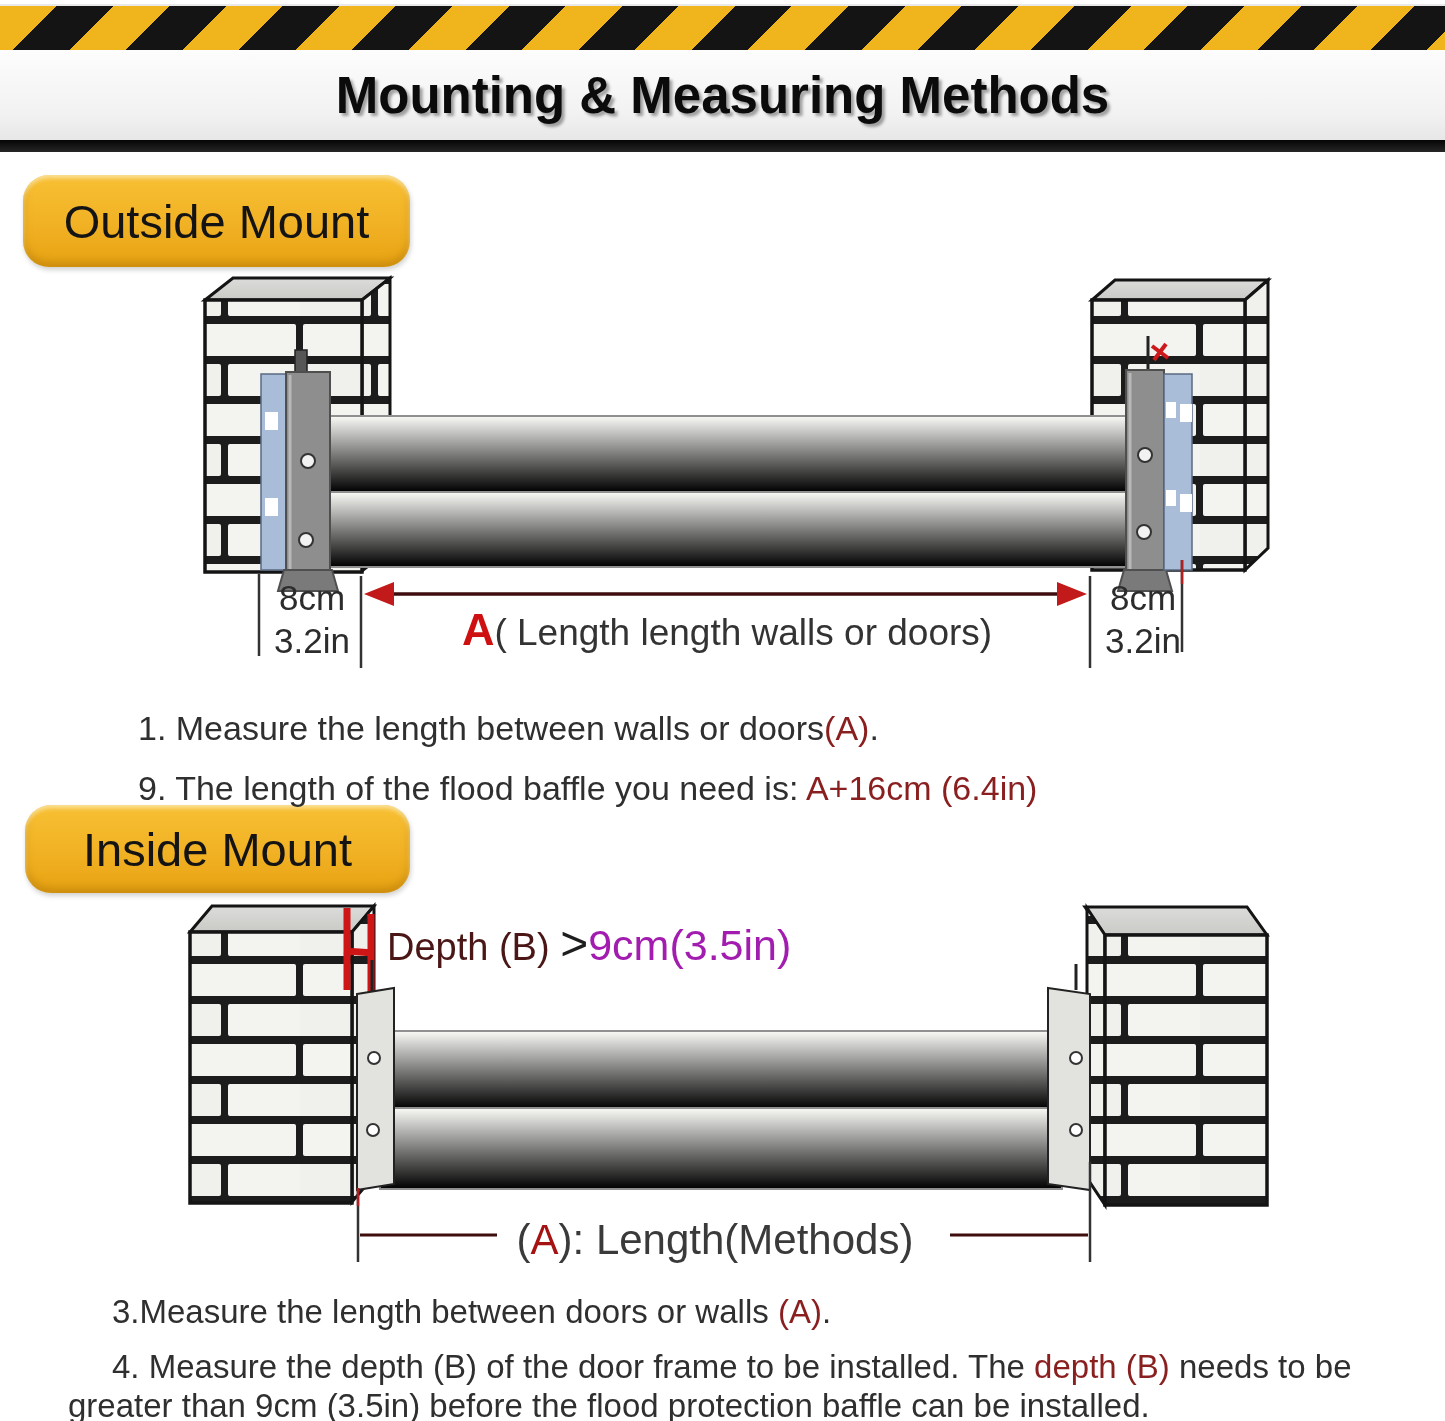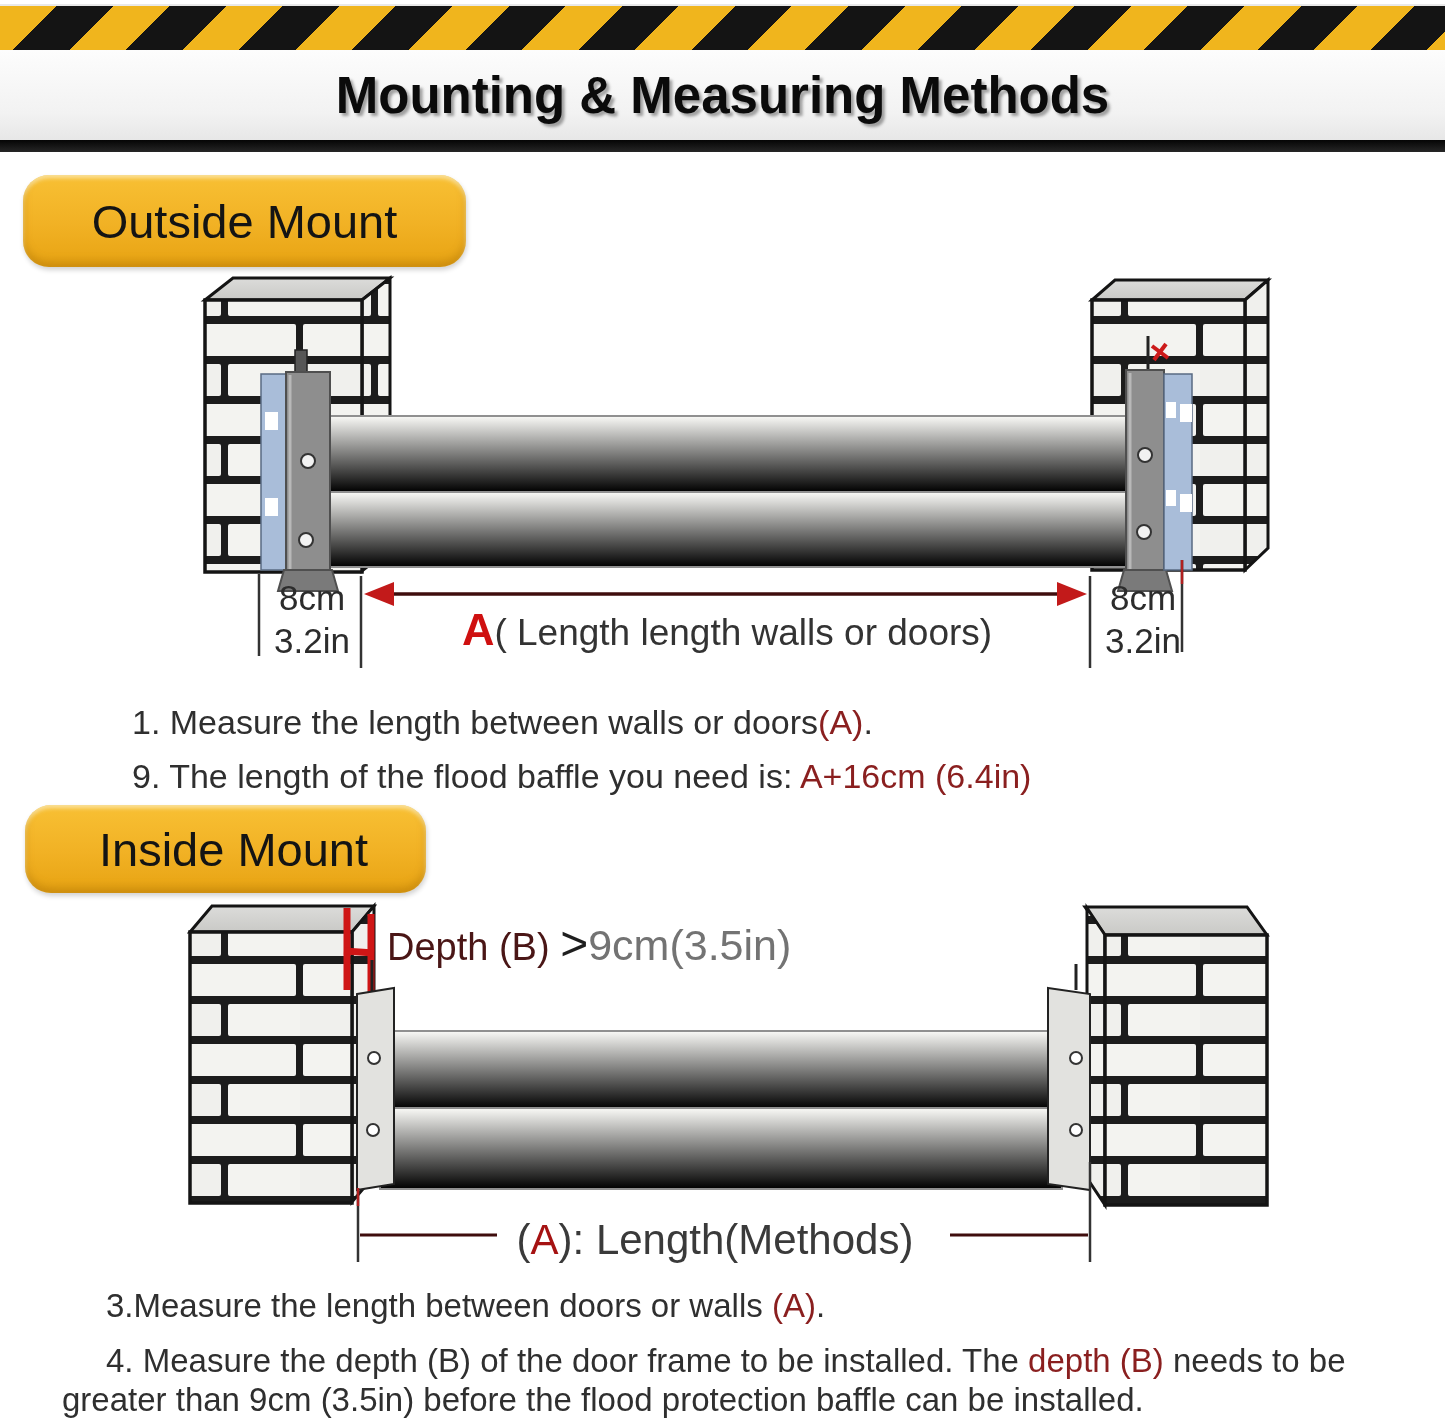--- a/index.html
+++ b/index.html
@@ -27,38 +27,38 @@
     background:linear-gradient(180deg,#050505,#262626);
   }
   
   .badge{
     position:absolute;z-index:3;display:flex;align-items:center;justify-content:center;
     background:linear-gradient(180deg,#f8c034 0%,#f1b124 55%,#e7a312 100%);
     border-radius:26px;
     box-shadow:inset 0 -5px 8px rgba(150,95,0,.35), inset 0 3px 4px rgba(255,240,190,.8), 1px 3px 5px rgba(0,0,0,.18);
     font-size:47px;color:#141414;
   }
-  #badge-outside{left:23px;top:175px;width:443px;height:92px;}
-  #badge-inside{left:25px;top:805px;width:385px;height:88px;padding-left:16px;}
+  #badge-outside{left:23px;top:175px;width:387px;height:92px;}
+  #badge-inside{left:25px;top:805px;width:385px;height:88px;}
   
   svg.art{position:absolute;left:0;top:0;z-index:1;}
   
   .txt{position:absolute;z-index:3;}
   .dimcol{width:110px;text-align:center;font-size:35px;line-height:43px;color:#2c2c2c;}
   #dim1-left{left:257px;top:576px;}
   #dim1-right{left:1088px;top:576px;}
   #span-label-1{left:371px;top:604px;width:712px;text-align:center;font-size:37px;color:#333;}
   #span-label-1 .bigA{font-size:45px;font-weight:700;color:#cf1010;}
   #depth-label{left:387px;top:916px;font-size:38px;color:#4a1616;white-space:nowrap;}
   #depth-label .gt{font-size:48px;color:#1e1e1e;}
-  #depth-label .val{font-size:43px;color:#737373;}
+  #depth-label .val{font-size:43px;color:#a21caf;}
   #span-label-2{left:497px;top:1216px;width:436px;text-align:center;font-size:42px;color:#3a3a3a;white-space:nowrap;}
   #span-label-2 .redA{color:#a51212;}
   .steps{font-size:34px;color:#2f2f2f;}
-  .steps p{margin:6px;}
+  .steps p{margin:12px;}
   #steps-outside{left:126px;top:692px;width:1200px;}
   #steps-outside p{line-height:48px;}
   #steps-bottom{left:56px;top:1280px;width:1386px;font-size:33px;}
   #steps-bottom p{line-height:39px;text-indent:44px;}
   #steps-bottom p + p{margin-top:16px;}
   .maroon{color:#8a1f1f;}
 </style>
 </head>
 <body>
 

